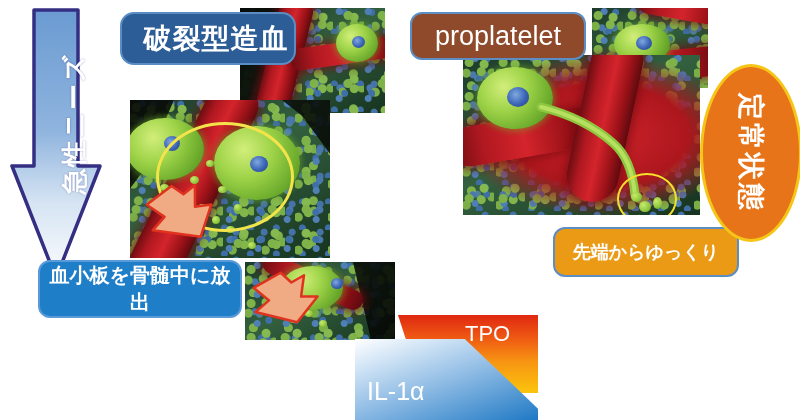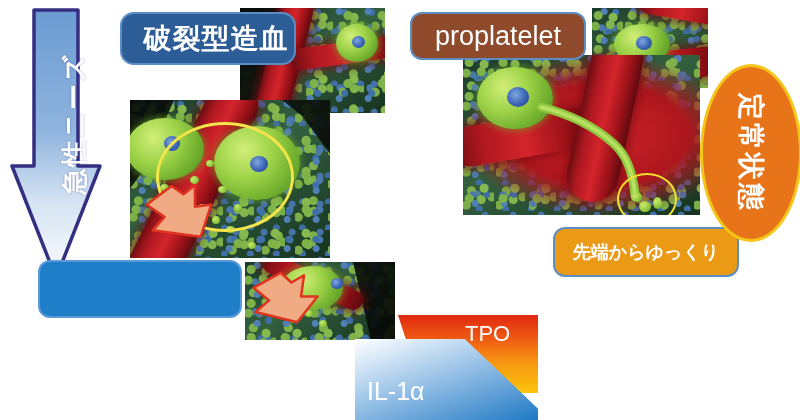--- a/index.html
+++ b/index.html
@@ -196,20 +196,21 @@
       <div class="arrow-label">急性ニーズ</div>
     </div>
   </div>
 
   <div class="rbox" id="label-rupture">破裂型造血</div>
 
   <div class="rbox" id="label-proplatelet">proplatelet</div>
 
   <div class="rbox" id="box-acute">
     <div>
+      <span class="l2">血小板を骨髄中に放出</span>
     </div>
   </div>
 
   <div class="rbox" id="box-steady">
     <div>
       <span class="l2">先端からゆっくり</span>
     </div>
   </div>
 
   <div id="ellipse-steady">

